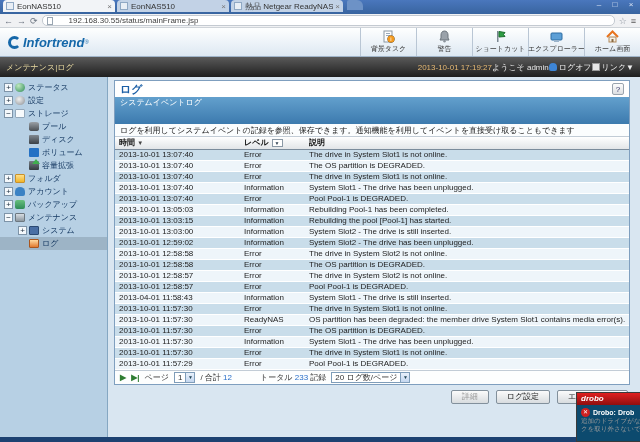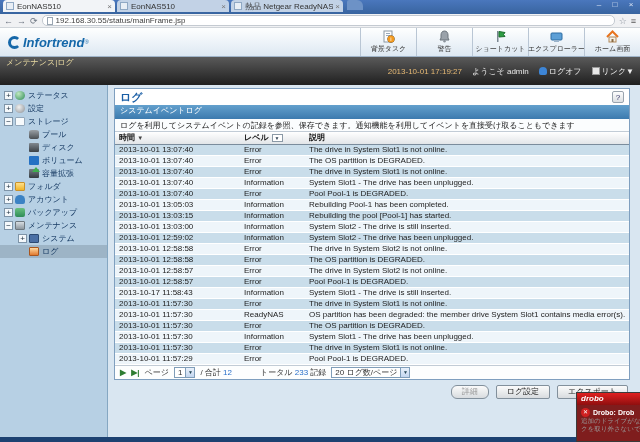--- a/index.html
+++ b/index.html
@@ -15,41 +15,41 @@
   .tab .fav { width:8px; height:8px; flex:0 0 8px; background:#e8eef5; border:1px solid #8fa8c4; margin-right:3px; }
   .tab .ttl { flex:1; overflow:hidden; }
   .tab .cls { color:#777; font-size:8px; margin-left:2px; }
   .newtab { width:16px; height:10px; background:#6d92c6; border-radius:2px 6px 0 0; margin-left:2px; }
   .winctl { position:absolute; right:3px; top:1px; display:flex; gap:4px; }
   .winctl span { color:#dce6f5; font-size:8px; line-height:8px; width:12px; text-align:center; }
 
   .toolbar { height:14px; background:#f0f1f3; border-bottom:1px solid #cfd4d9; display:flex; align-items:center; padding:0 4px; gap:4px; }
   .navico { font-size:9px; color:#6b7480; line-height:10px; }
   .urlbox { flex:1; height:11px; background:#fff; border:1px solid #c4cad1; border-radius:5px;
-    display:flex; align-items:center; padding:0 4px; gap:3px; }
+    display:flex; align-items:center; padding:0 4px; gap:16px; }
   .urlbox .pg { width:6px; height:8px; border:1px solid #9aa6b2; background:#fff; }
   .urlbox .url { font-size:8px; color:#444; white-space:nowrap; overflow:hidden; }
   .starico { color:#8a929b; font-size:9px; }
   .menuico { color:#555; font-size:9px; letter-spacing:0; }
 
   
   .appheader { height:29px; background:linear-gradient(#feffff,#dde8f2); border-bottom:1px solid #9fb4c9; display:flex; align-items:center; }
   .logo { display:flex; align-items:center; margin-left:8px; flex:1; }
   .logo .swoosh { width:13px; height:13px; border:3px solid #1467a9; border-radius:50%; border-right-color:transparent; margin-right:2px; }
   .logo .lt { color:#1467a9; font-size:13px; font-weight:bold; font-style:italic; letter-spacing:0;text-align:right; }
   .logo .reg { color:#1467a9; font-size:6px; vertical-align:super; }
   .hdrbtns { display:flex; height:100%; }
   .hdr-btn { width:56px; border-left:1px solid #b9c6d4; display:flex; flex-direction:column; align-items:center; justify-content:center; gap:1px; }
   .hdr-btn .lbl { font-size:7px; color:#333; white-space:nowrap; }
   .hdr-btn svg { display:block; }
 
   
-  .darkbar { height:28px; background:linear-gradient(#5a5a5a,#1f1f1f); display:flex; padding:0 6px; color:#eee; font-size:8px; }
+  .darkbar { height:20px; background:linear-gradient(#5a5a5a,#1f1f1f); display:flex; align-items:center; padding:0 6px; color:#eee; font-size:8px; }
   .crumb { color:#e8d9a0; flex:1; }
-  .dbright { display:flex; align-items:center; gap:10px; }
+  .dbright { display:flex; align-items:center; }
   .dtime { color:#e5b873; }
   .welcome { color:#e8e8e8; }
   .dbico { display:inline-block; width:8px; height:8px; vertical-align:middle; margin-right:2px; }
   .logoffico { background:#3d85d6; border-radius:50% 50% 2px 2px; }
   .linkico { background:#e8e8e8; border:1px solid #999; }
 
   
   .content { height:364px; display:flex; }
   .sidebar { width:108px; background:#b7d0e4; border-right:1px solid #85a7c2; padding-top:4px; }
   .tree-item { display:flex; align-items:center; height:13px; padding-left:4px; cursor:default; }
@@ -74,21 +74,21 @@
   .maintenance-icon { background:linear-gradient(#d7dde2,#8d979f); border:1px solid #6d7880; }
   .system-icon { background:#4a6fa5; border:1px solid #2c4a73; }
   .log-icon { background:linear-gradient(#ffd9a0,#e07a30); border:1px solid #a9561f; }
 
   .main { flex:1; position:relative; }
   .panel { margin:3px 10px 0 6px; background:#fff; border:1px solid #7f9fbf; }
   .ptitle-row { height:16px; display:flex; align-items:center; padding:0 5px; }
   .ptitle { color:#1b5fa6; font-size:11px; font-weight:bold; flex:1; }
   .helpbtn { width:12px; height:12px; background:linear-gradient(#fdfdfd,#dcdfe2); border:1px solid #9aa4ae;
     font-size:8px; color:#336; text-align:center; line-height:11px; border-radius:2px; }
-  .secbar { height:14px; background:linear-gradient(#63a0cd,#3c7aae); color:#fff; font-size:8px; line-height:11px; padding-left:5px; }
+  .secbar { height:27px; background:linear-gradient(#63a0cd,#3c7aae); color:#fff; font-size:8px; line-height:11px; padding-left:5px; }
   .descrow { height:13px; font-size:8px; color:#222; line-height:13px; padding-left:5px; border-bottom:1px solid #c2ccd6;
     background:#fbfdfe; white-space:nowrap; overflow:hidden; }
 
   table.logtable { width:100%; border-collapse:collapse; table-layout:fixed; }
   .logtable th { height:12px; background:linear-gradient(#ffffff,#e2e5e8); border-bottom:1px solid #7b8c9c;
     font-size:8px; color:#111; text-align:left; padding-left:4px; font-weight:bold; white-space:nowrap; }
   .logtable col.c-time { width:125px; } .logtable col.c-level { width:65px; }
   .logtable td { height:11px; font-size:8px; color:#222; padding-left:4px; white-space:nowrap; overflow:hidden;
     border-bottom:1px solid rgba(255,255,255,.75); }
   tr.odd td { background:#c9ddea; }
@@ -101,25 +101,25 @@
     border-top:1px solid #c2ccd6; background:#fdfefe; }
   .pgarrow { color:#2e7d32; font-size:8px; font-weight:bold; }
   .pgsel { display:inline-flex; align-items:center; height:11px; background:#fff; border:1px solid #7f9db9; padding-left:3px; }
   .pgsel .dd { width:9px; height:9px; margin-left:3px; background:linear-gradient(#e9f1fb,#c3d6ef);
     border-left:1px solid #7f9db9; font-size:5px; line-height:9px; text-align:center; color:#245; }
   .bluenum { color:#2a6fc9; }
 
   .btnrow { display:flex; justify-content:flex-end; gap:7px; margin:5px 12px 0 0; }
   .fbtn { height:14px; padding:0 10px; background:linear-gradient(#fbfbfb,#d8dcdf); border:1px solid #82909c;
     border-radius:2px; font-size:8px; color:#222; line-height:12px; }
-  .fbtn.disabled { color:#999;border-radius:6px; }
+  .fbtn.disabled { color:#999; }
 
   
   .bottomedge { position:absolute; left:0; bottom:0; width:640px; height:5px; background:#1d4272; }
-  .drobo { position:absolute; right:0; bottom:0; width:64px; height:50px; background:#7f1d1d;
+  .drobo { position:absolute; right:0; bottom:0; width:64px; height:50px; background:#0c4a6e;
     border:1px solid #3a3a3a; border-right:none; overflow:hidden; z-index:5; }
   .drobo .dhead { height:12px; background:linear-gradient(#e02020,#8f0f0f); color:#fff;
     font-size:8px; font-weight:bold; font-style:italic; padding-left:4px; line-height:12px; }
   .drobo .drow { display:flex; align-items:center; gap:3px; padding:3px 0 0 4px; }
   .drobo .xcirc { width:9px; height:9px; flex:0 0 9px; background:#d02020; border-radius:50%;
     color:#fff; font-size:6px; line-height:9px; text-align:center; }
   .drobo .dtitle { color:#fff; font-size:7px; font-weight:bold; white-space:nowrap; }
   .drobo .dline { color:#9a9a9a; font-size:6.5px; white-space:nowrap; padding-left:4px; line-height:8px; }
 </style>
 </head>
@@ -382,21 +382,21 @@
               <td>2013-10-01 12:58:57</td>
               <td>Error</td>
               <td>The drive in System Slot2 is not online.</td>
             </tr>
             <tr class="odd">
               <td>2013-10-01 12:58:57</td>
               <td>Error</td>
               <td>Pool Pool-1 is DEGRADED.</td>
             </tr>
             <tr class="even">
-              <td>2013-10-17 11:58:43</td>
+              <td>2013-04-01 11:58:43</td>
               <td>Information</td>
               <td>System Slot1 - The drive is still inserted.</td>
             </tr>
             <tr class="odd">
               <td>2013-10-01 11:57:30</td>
               <td>Error</td>
               <td>The drive in System Slot1 is not online.</td>
             </tr>
             <tr class="even">
               <td>2013-10-01 11:57:30</td>

